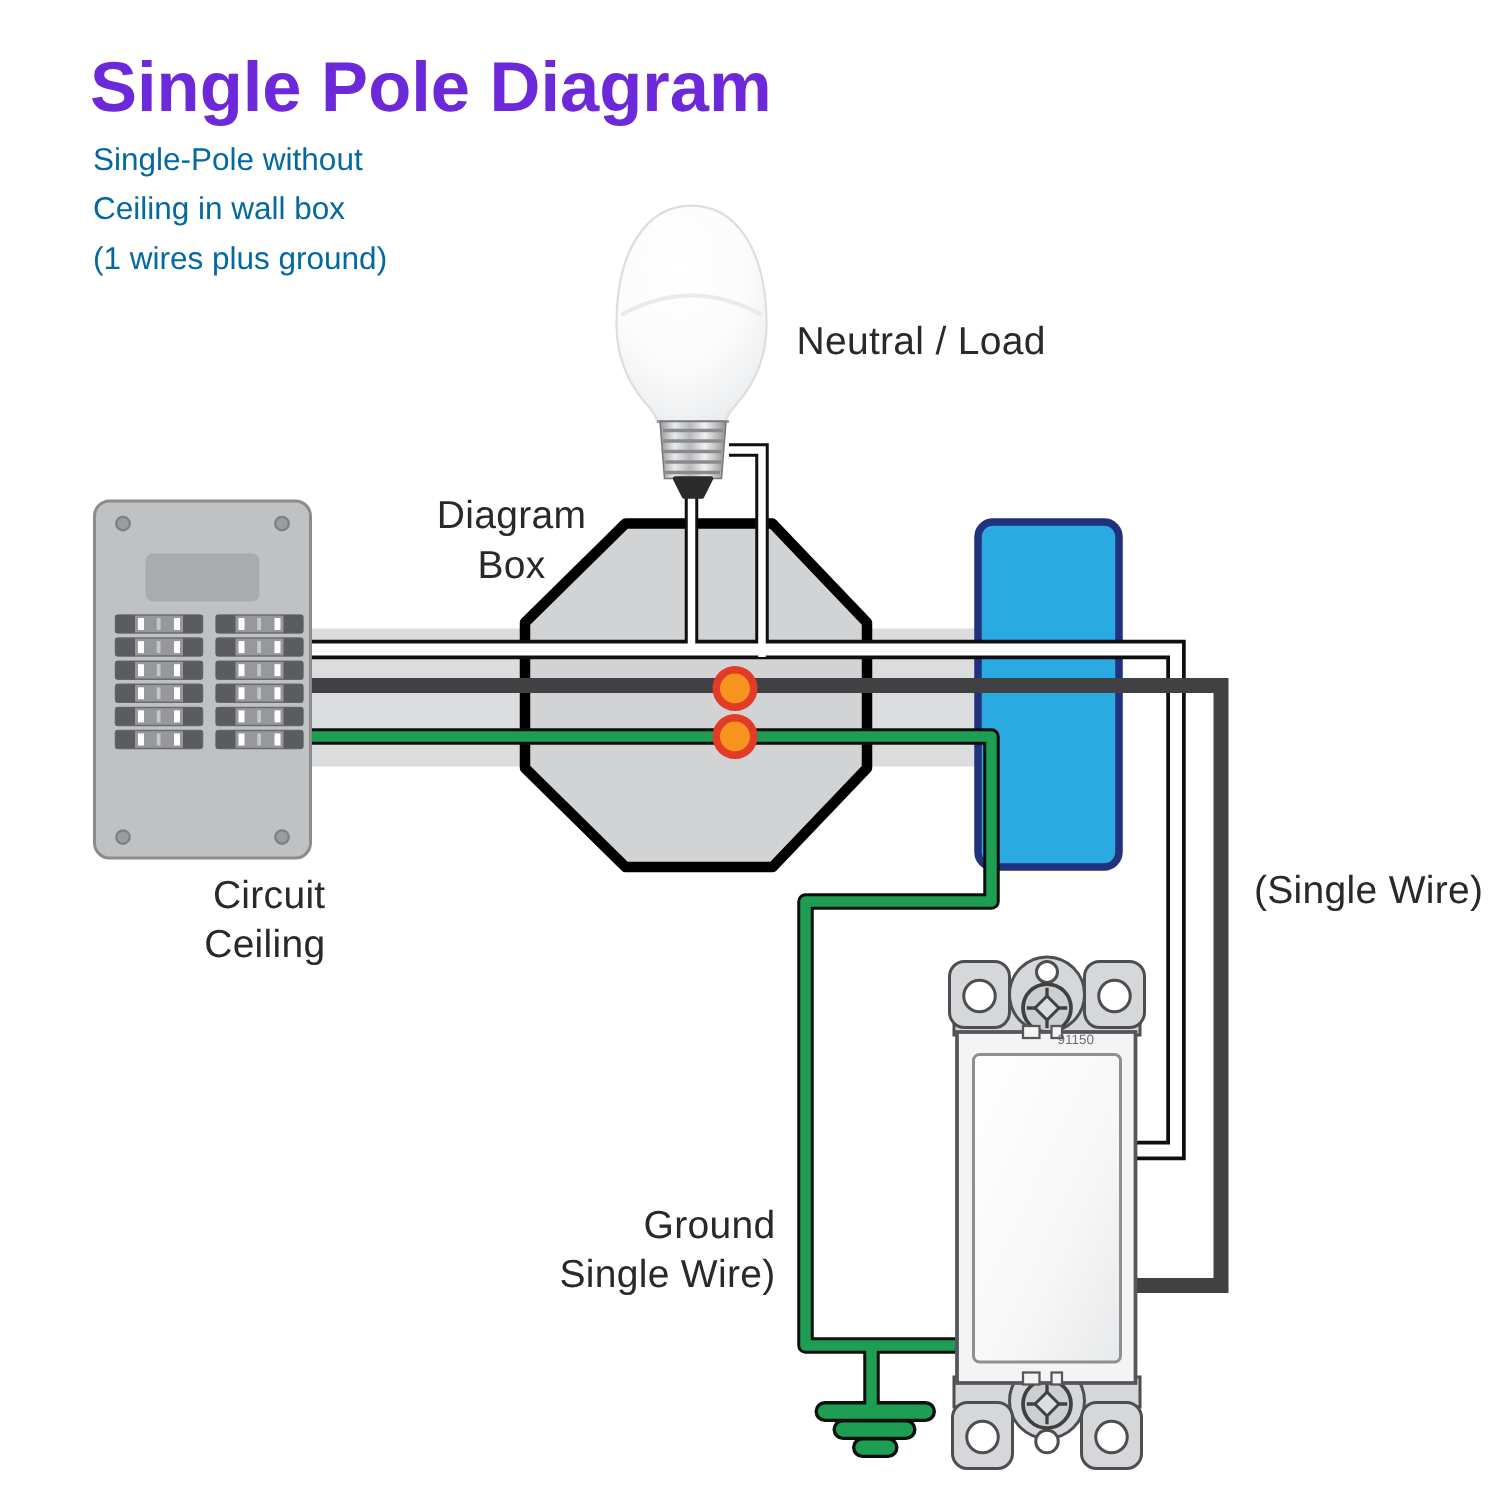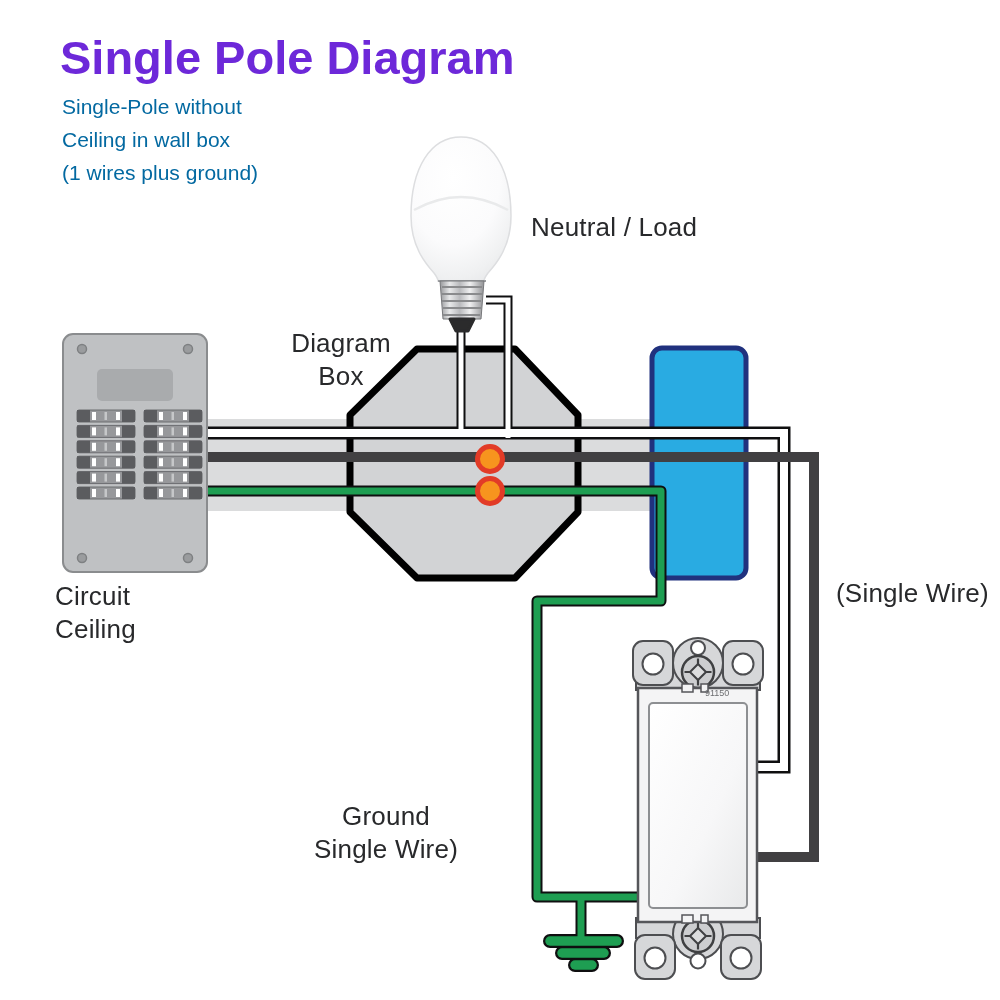--- a/index.html
+++ b/index.html
@@ -6,23 +6,23 @@
   #stage{position:relative;width:1000px;height:1000px;background:#ffffff;overflow:hidden;
          font-family:"Liberation Sans","DejaVu Sans",sans-serif;}
   #stage svg{position:absolute;left:0;top:0;}
   .lbl{position:absolute;font-size:26px;line-height:33px;color:#28292b;letter-spacing:0.2px;}
   .lbl .line{display:block;}
   #title{position:absolute;left:60px;top:30px;font-size:47px;font-weight:bold;color:#6d28d9;letter-spacing:0;}
   #subtitle{position:absolute;left:62px;top:90px;font-size:21px;line-height:33px;color:#0369a1;}
   #subtitle .line{display:block;}
   #lbl-neutral{left:531px;top:211px;}
   #lbl-ceiling{left:276px;top:327px;width:130px;text-align:center;}
-  #lbl-breaker{left:55px;top:580px;width:162px;text-align:left;}
+  #lbl-breaker{left:55px;top:580px;width:162px;text-align:right;}
   #lbl-hot{left:836px;top:577px;}
-  #lbl-ground{left:255px;top:800px;width:262px;text-align:center;}
+  #lbl-ground{left:255px;top:800px;width:262px;text-align:right;}
 </style>
 </head>
 <body>
 
 <div id="stage">
 
 <svg width="1000" height="1000" viewBox="0 0 1000 1000">
   <defs>
     <radialGradient id="gGlass" cx="0.42" cy="0.28" r="0.85">
       <stop offset="0" stop-color="#ffffff"></stop>

